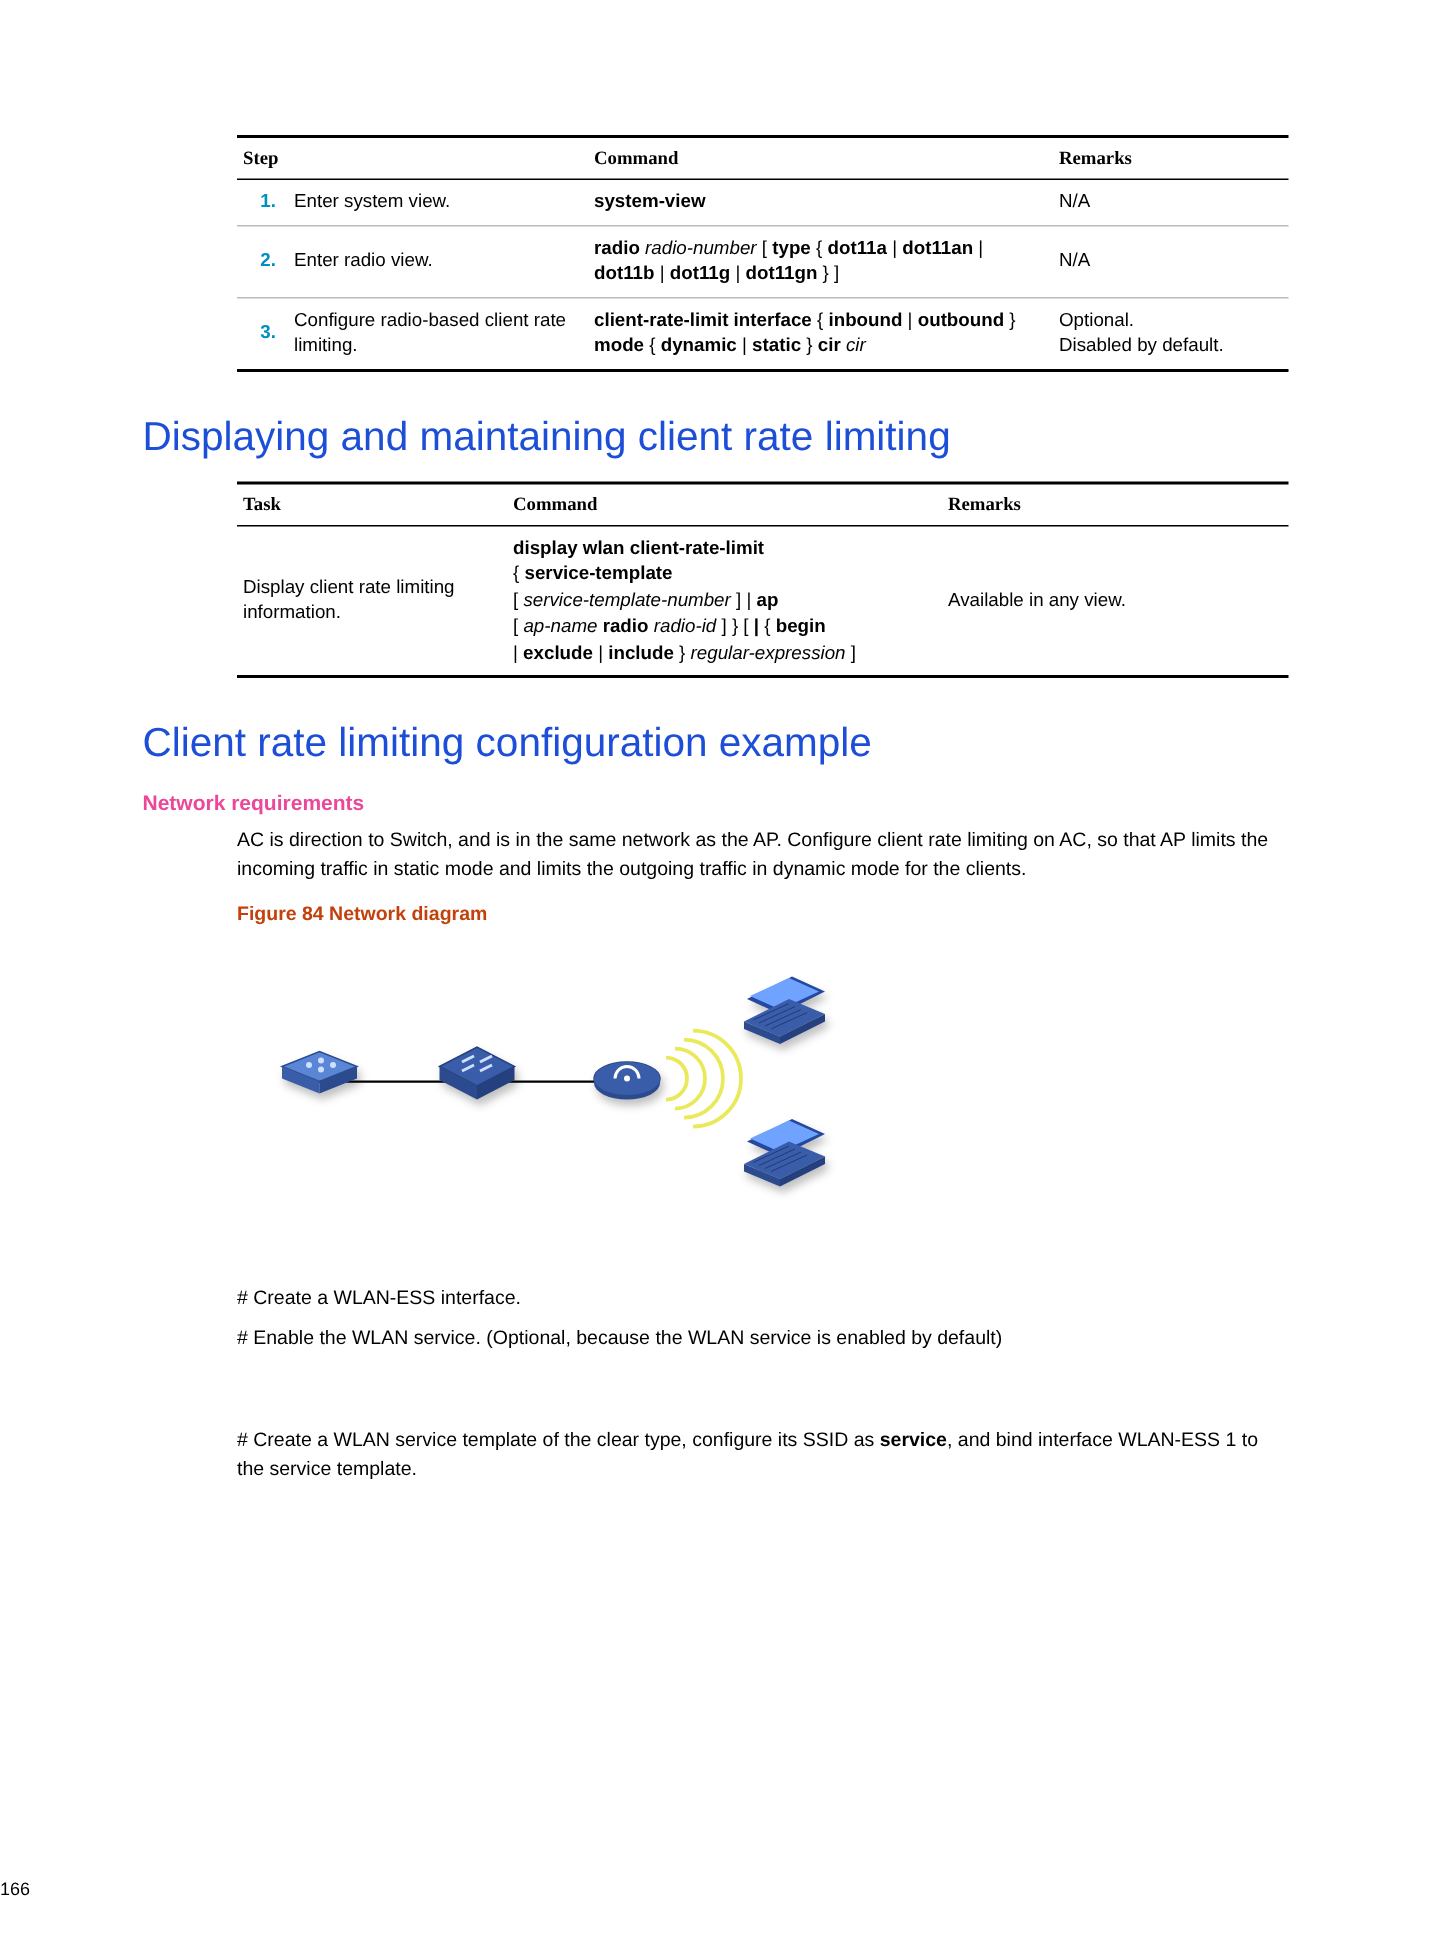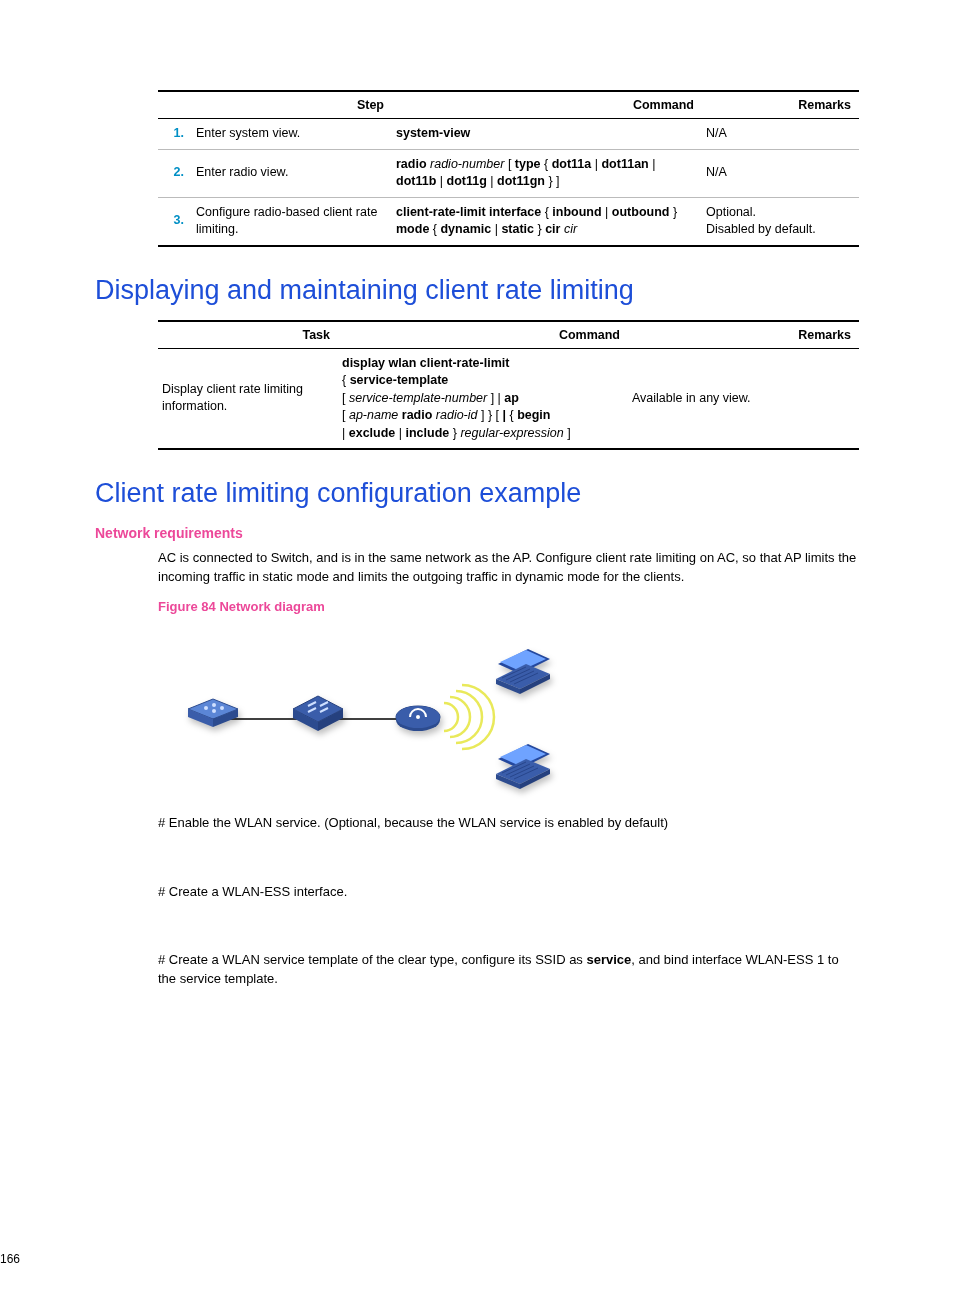--- a/index.html
+++ b/index.html
@@ -24,40 +24,40 @@
     margin: 28px 0 14px 0;
   }
   h2 {
     font-weight: bold;
     color: #ec4899;
     font-size: 14px;
     margin: 16px 0 8px 0;
   }
   .figlabel {
     font-weight: bold;
-    color: #ec4899;
+    color: #c2410c;
     font-size: 13px;
     margin: 12px 0 8px 0;
   }
   p {
     margin: 8px 0;
     line-height: 1.45;
   }
   .body-indent { margin-left: 63px; }
   table {
     width: 100%;
     border-collapse: collapse;
     font-size: 12.5px;
     margin-left: 63px;
     width: calc(100% - 63px);
   }
   thead tr { border-top: 2px solid #000; border-bottom: 1px solid #000; }
   tbody tr { border-bottom: 1px solid #bbb; }
   tbody tr:last-child { border-bottom: 2px solid #000; }
-  th { text-align: right; font-weight: bold; padding: 6px 8px 6px 4px; vertical-align: top; }
+  th { text-align: left; font-weight: bold; padding: 6px 8px 6px 4px; vertical-align: top; font-family: Liberation Serif, serif; }
   td { text-align: left; padding: 6px 8px 6px 4px; vertical-align: middle; line-height: 1.4; }
   .stepnum { color: #008fc5; font-weight: bold; width: 22px; text-align: right; padding-right: 8px; }
   .stepcol { width: 200px; }
   .cmdcol  { width: 310px; }
   .taskcol { width: 180px; }
   .cmdcol2 { width: 290px; }
   .bold  { font-weight: bold; }
   .ital  { font-style: italic; }
   .diagram {
     width: 410px;
@@ -136,21 +136,21 @@
         <td id="t2cmd"><span class="bold">display wlan client-rate-limit</span><br><span>{ </span><span class="bold">service-template</span><br><span>[ </span><span class="ital">service-template-number</span><span> ] | </span><span class="bold">ap</span><br><span>[ </span><span class="ital">ap-name </span><span class="bold">radio </span><span class="ital">radio-id</span><span> ] } [ </span><span class="bold">|</span><span> { </span><span class="bold">begin</span><br><span>| </span><span class="bold">exclude</span><span> | </span><span class="bold">include</span><span> }
 </span><span class="ital">regular-expression</span><span> ]</span></td>
         <td>Available in any view.</td>
       </tr>
     </tbody>
   </table>
 
   <h1>Client rate limiting configuration example</h1>
 
   <h2>Network requirements</h2>
-  <p class="body-indent">AC is connected to Switch, and is in the same network as the AP. Configure client rate limiting on AC, so that AP limits the incoming traffic in static mode and limits the outgoing traffic in dynamic mode for the clients.</p>
+  <p class="body-indent">AC is direction to Switch, and is in the same network as the AP. Configure client rate limiting on AC, so that AP limits the incoming traffic in static mode and limits the outgoing traffic in dynamic mode for the clients.</p>
 
   <div class="body-indent figlabel">Figure 84 Network diagram</div>
 
   <div class="diagram">
     <svg width="410" height="180" viewBox="0 0 410 180">
 
       <line x1="50" y1="95" x2="145" y2="95" stroke="#000" stroke-width="1.5"></line>
       <line x1="170" y1="95" x2="245" y2="95" stroke="#000" stroke-width="1.5"></line>
 
       <g class="svg-shadow">
@@ -208,18 +208,18 @@
         <g stroke="#1b3577" stroke-width="0.6">
           <line x1="14" y1="39" x2="38" y2="28"></line>
             <line x1="18" y1="41" x2="42" y2="30"></line>
           <line x1="22" y1="43" x2="46" y2="32"></line>
             <line x1="26" y1="45" x2="50" y2="34"></line>
         </g>
       </g>
     </svg>
   </div>
 
+  <p class="body-indent" style="margin-top:50px"># Create a WLAN-ESS interface.</p>
   <p class="body-indent"># Enable the WLAN service. (Optional, because the WLAN service is enabled by default)</p>
-  <p class="body-indent" style="margin-top:50px"># Create a WLAN-ESS interface.</p>
   <p class="body-indent" style="margin-top:50px" id="p3"><span># Create a WLAN service template of the clear type, configure its SSID as </span><span class="bold">service</span><span>, and bind interface WLAN-ESS 1 to the service template.</span></p>
 
   <div class="pagenum">166</div>
 </div>
 
 </body></html>

